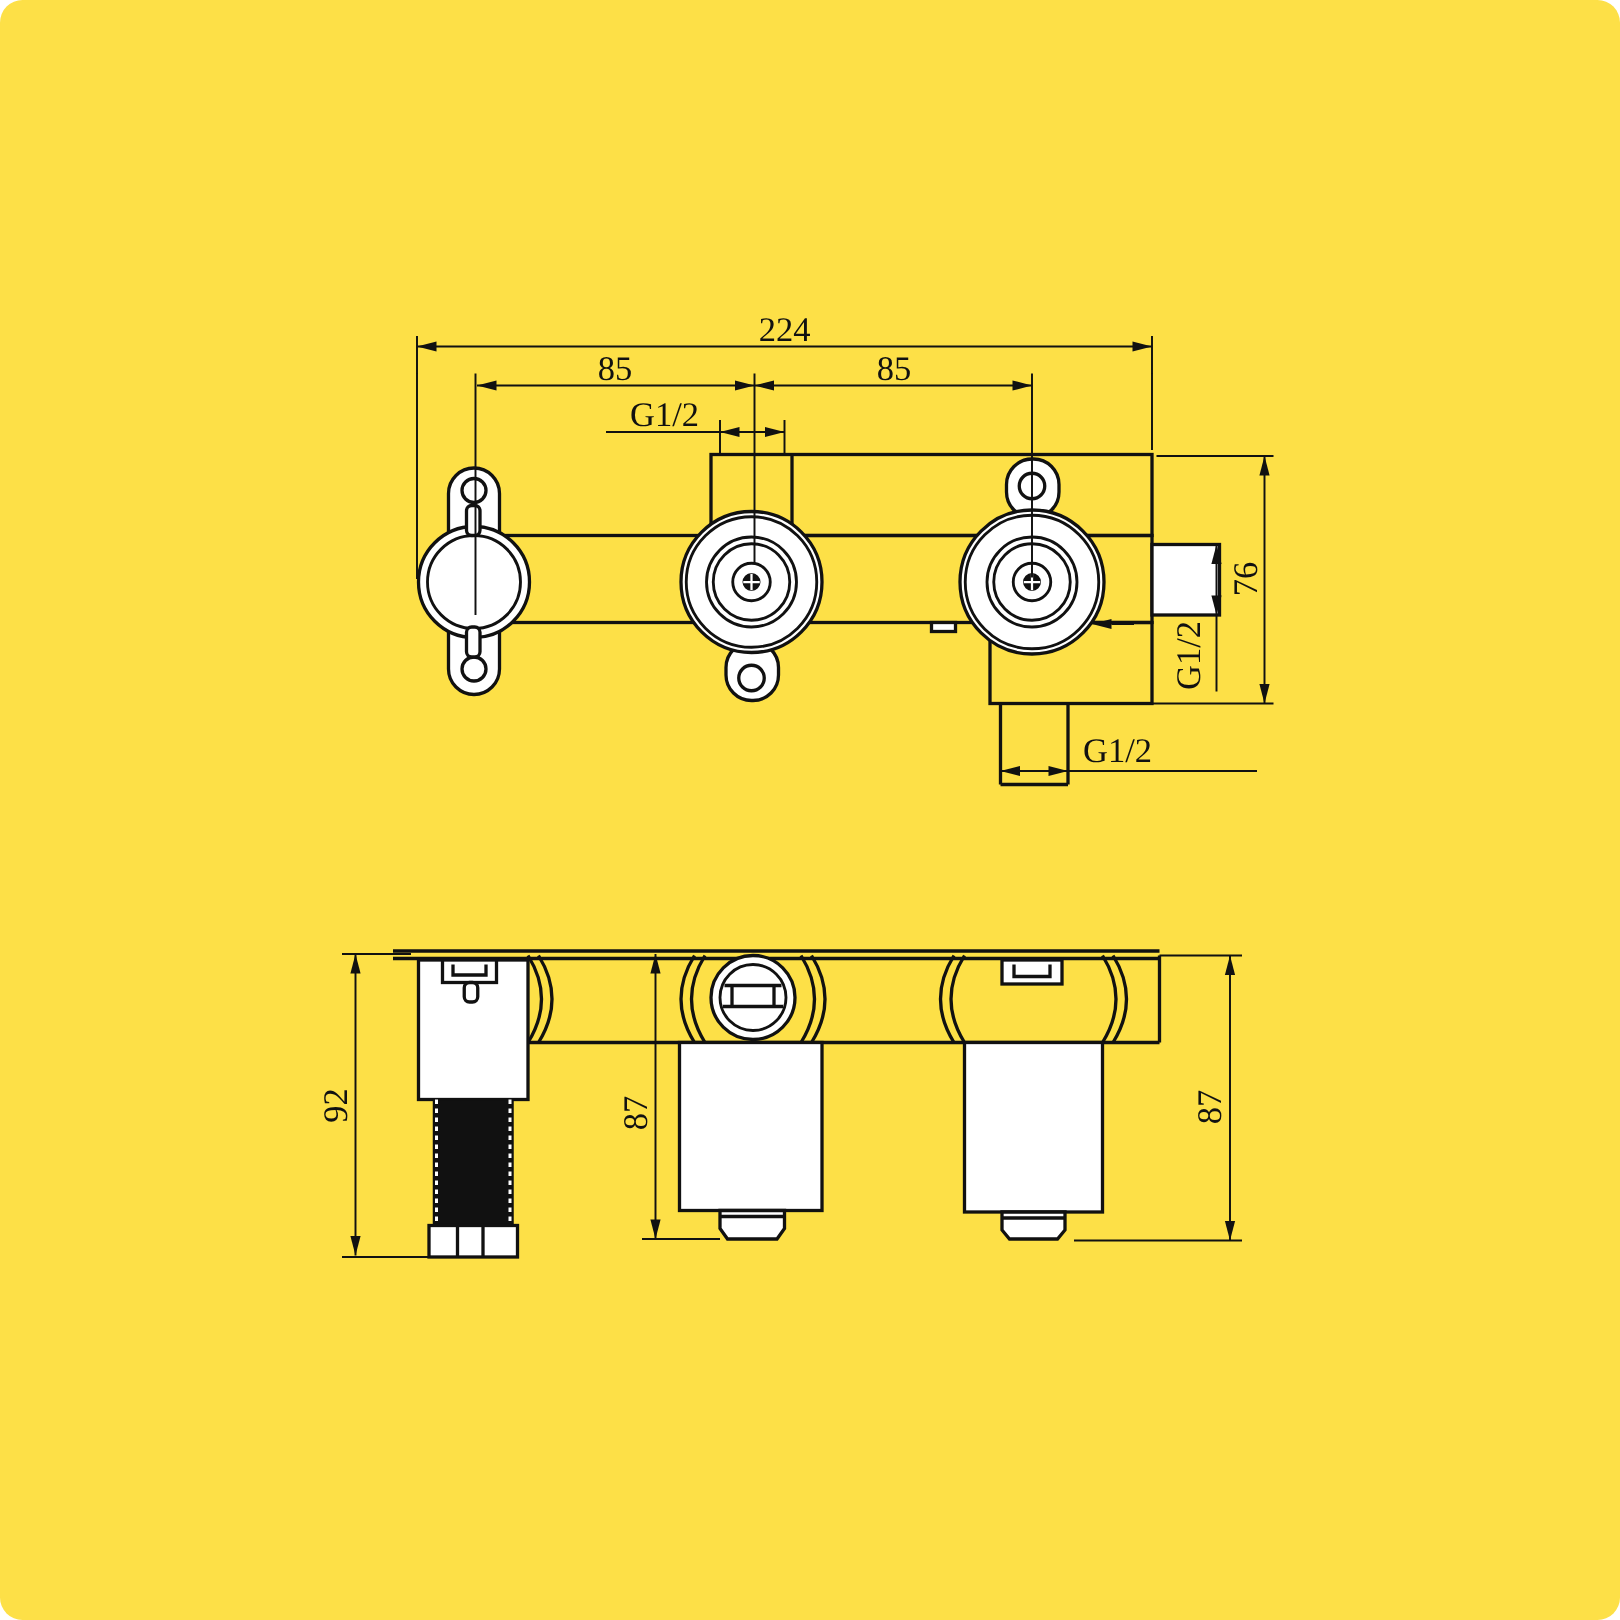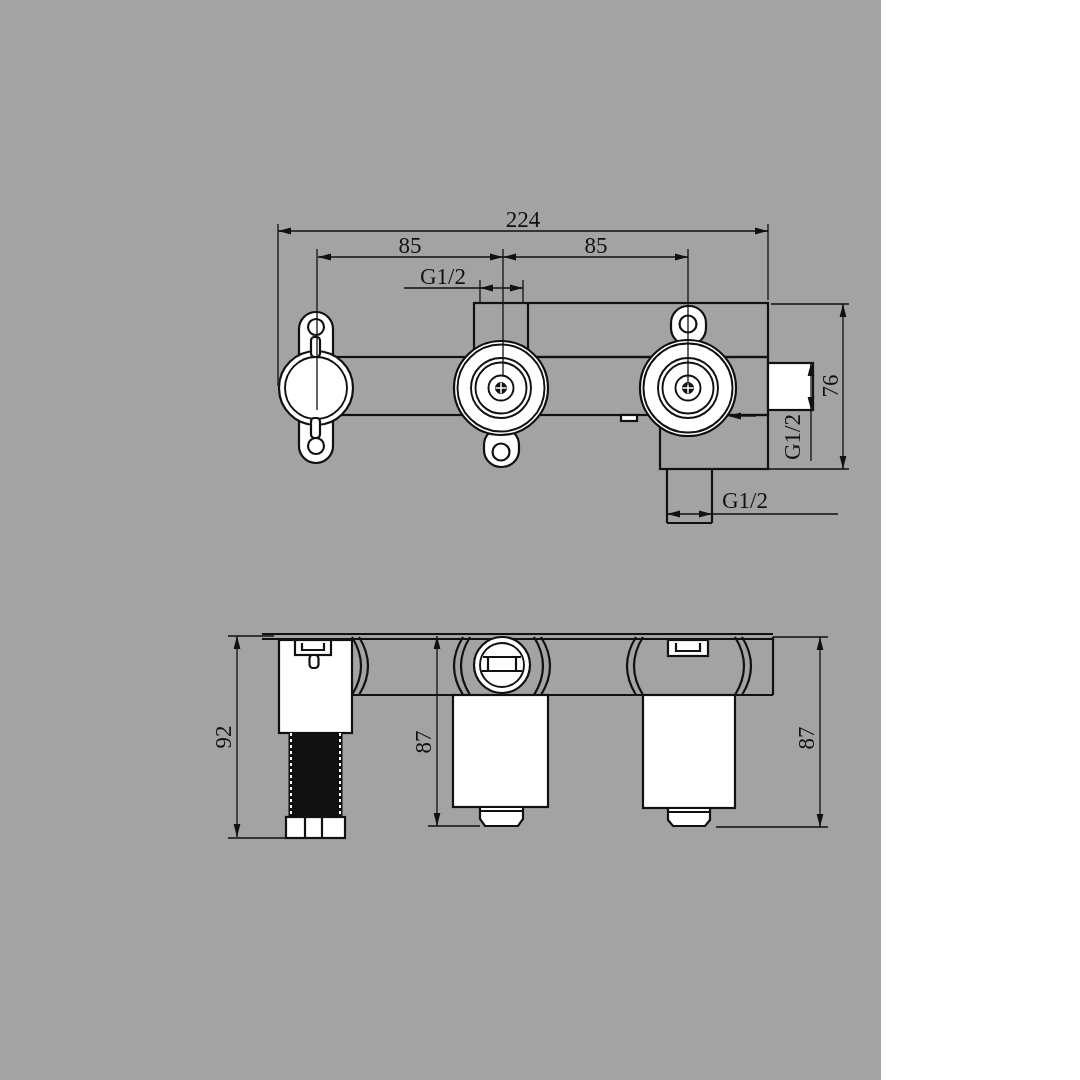--- a/index.html
+++ b/index.html
@@ -1,16 +1,16 @@
 <!DOCTYPE html>
 <html><head>
 <meta charset="utf-8">
 <style>
   html,body{margin:0;padding:0;background:#fff;}
-  .canvas{position:relative;width:881px;height:1080px;background:#a3a3a3;overflow:hidden;}
+  .canvas{position:relative;width:1080px;height:1080px;background:#fde047;overflow:hidden;border-radius:15px;}
   svg{display:block;}
   svg text{font-family:"Liberation Serif","DejaVu Serif",serif;font-size:23px;fill:#111;}
   .obj{stroke:#111;stroke-width:2.2;fill:none;}
   .objw{stroke:#111;stroke-width:2.2;fill:#fff;}
   .ring{stroke:#111;stroke-width:1.9;fill:none;}
   .dim{stroke:#111;stroke-width:1.3;fill:none;}
   .arr{fill:#111;stroke:none;}
   .blk{fill:#111;stroke:#111;stroke-width:1;}
 </style>
 </head>

